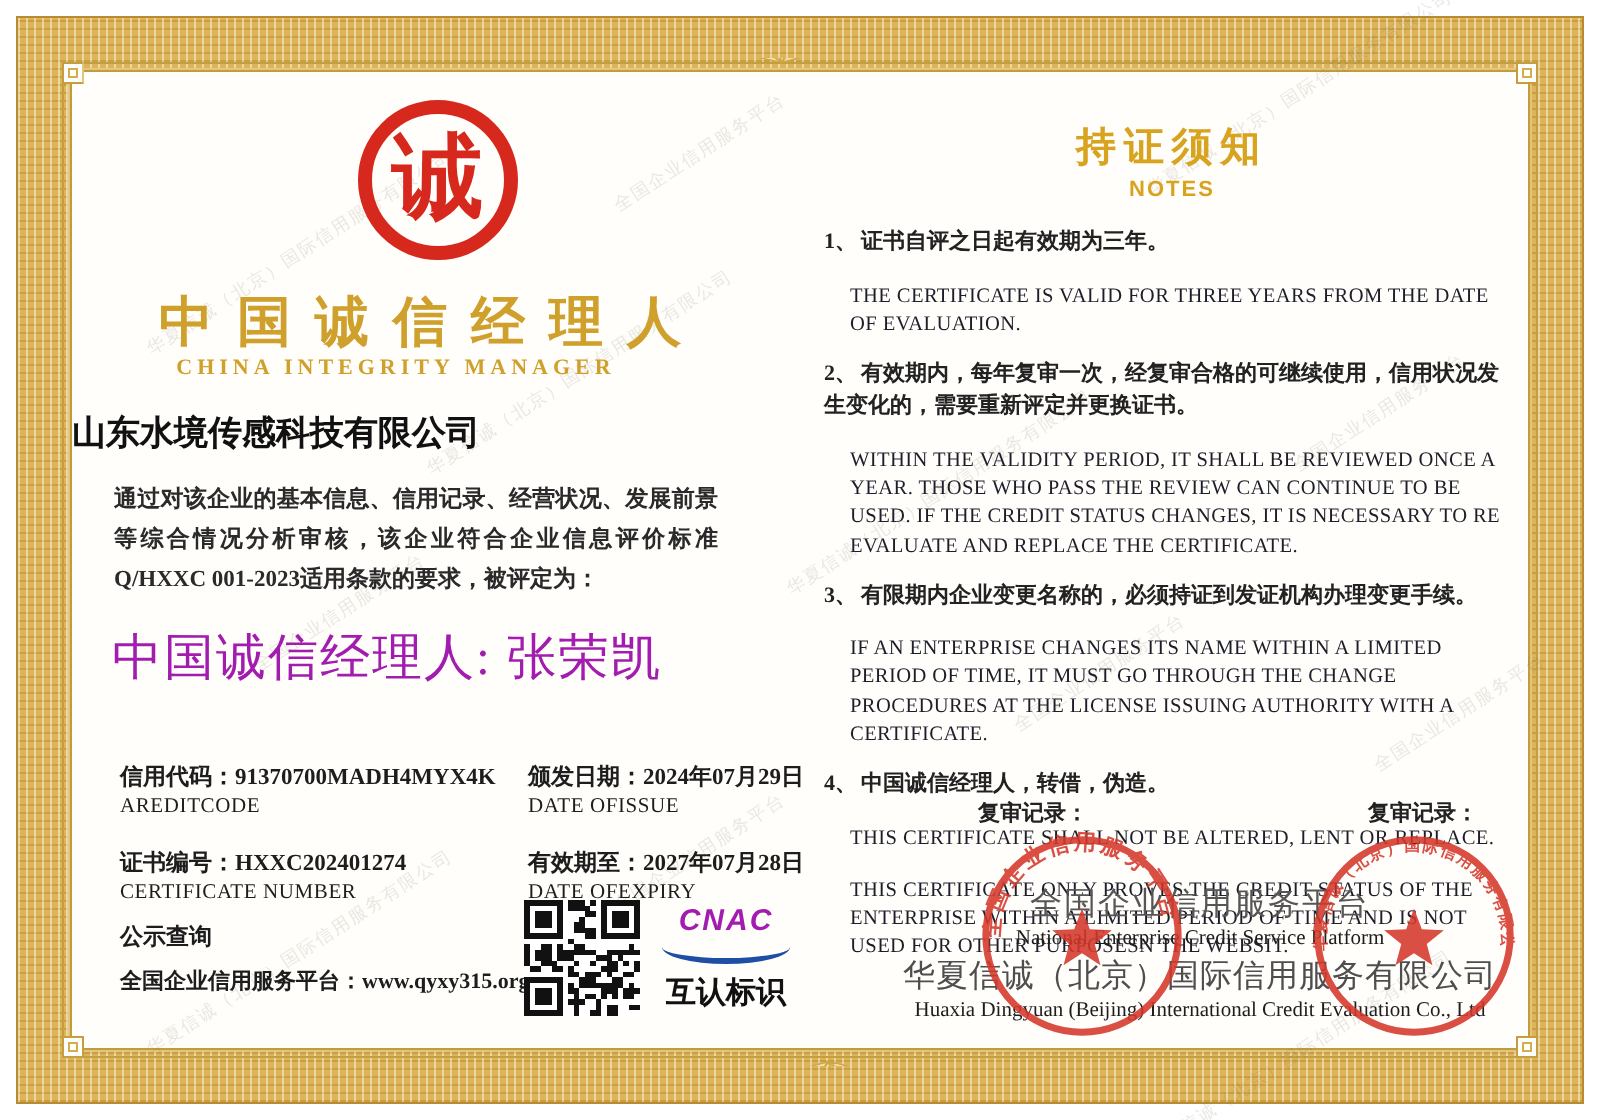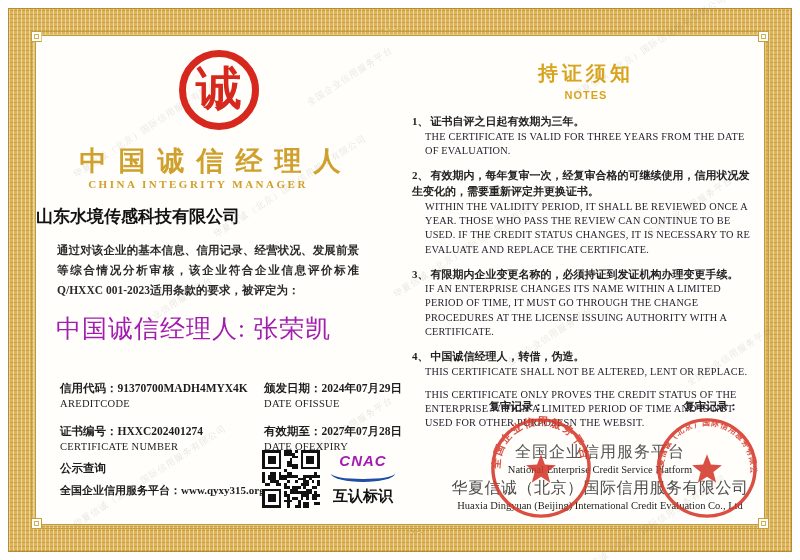--- a/index.html
+++ b/index.html
@@ -66,21 +66,21 @@
   .mutual{position:absolute;left:322px;top:487px;width:82px;text-align:center;font-size:15px;
       font-weight:bold;color:#111;font-family:"Liberation Serif","DejaVu Serif",serif;}
   
   .notes{position:absolute;left:412px;top:60px;width:348px;}
   .notes-title{text-align:center;font-size:20px;font-weight:bold;color:#d8a41f;letter-spacing:4px;}
   .notes-sub{text-align:center;font-size:11px;font-weight:bold;color:#d8a41f;letter-spacing:1px;
       margin-top:2px;margin-bottom:12px;}
   .nitem{margin-bottom:9px;font-family:"Liberation Serif","DejaVu Serif",serif;}
   .nitem .zh{font-size:11px;font-weight:bold;color:#222;line-height:1.5;}
   .nitem .zh .num{padding-right:2px;}
-  .nitem .en{font-size:10.3px;color:#1e1e2a;line-height:1.38;letter-spacing:.2px;padding-left:13px;}
+  .nitem .en{font-size:10.3px;color:#1e1e2a;line-height:1.38;letter-spacing:.2px;padding-left:13px;margin-top:12px;}
   .review{position:absolute;top:399px;font-size:11px;font-weight:bold;color:#222;
       font-family:"Liberation Serif","DejaVu Serif",serif;}
   .review.r1{left:489px;}
   .review.r2{left:684px;}
   .issuer{position:absolute;left:420px;top:442px;width:360px;text-align:center;}
   .issuer .pz{font-size:16px;color:#565656;letter-spacing:1px;}
   .issuer .pe{font-size:10.5px;color:#1d1d1d;font-family:"Liberation Serif","DejaVu Serif",serif;margin-top:1px;}
   .issuer .cz{font-size:16px;color:#4e4e4e;letter-spacing:.5px;margin-top:3px;}
   .issuer .ce{font-size:10.5px;color:#1d1d1d;font-family:"Liberation Serif","DejaVu Serif",serif;margin-top:1px;}
   .seal{position:absolute;width:108px;height:108px;opacity:.88;}

